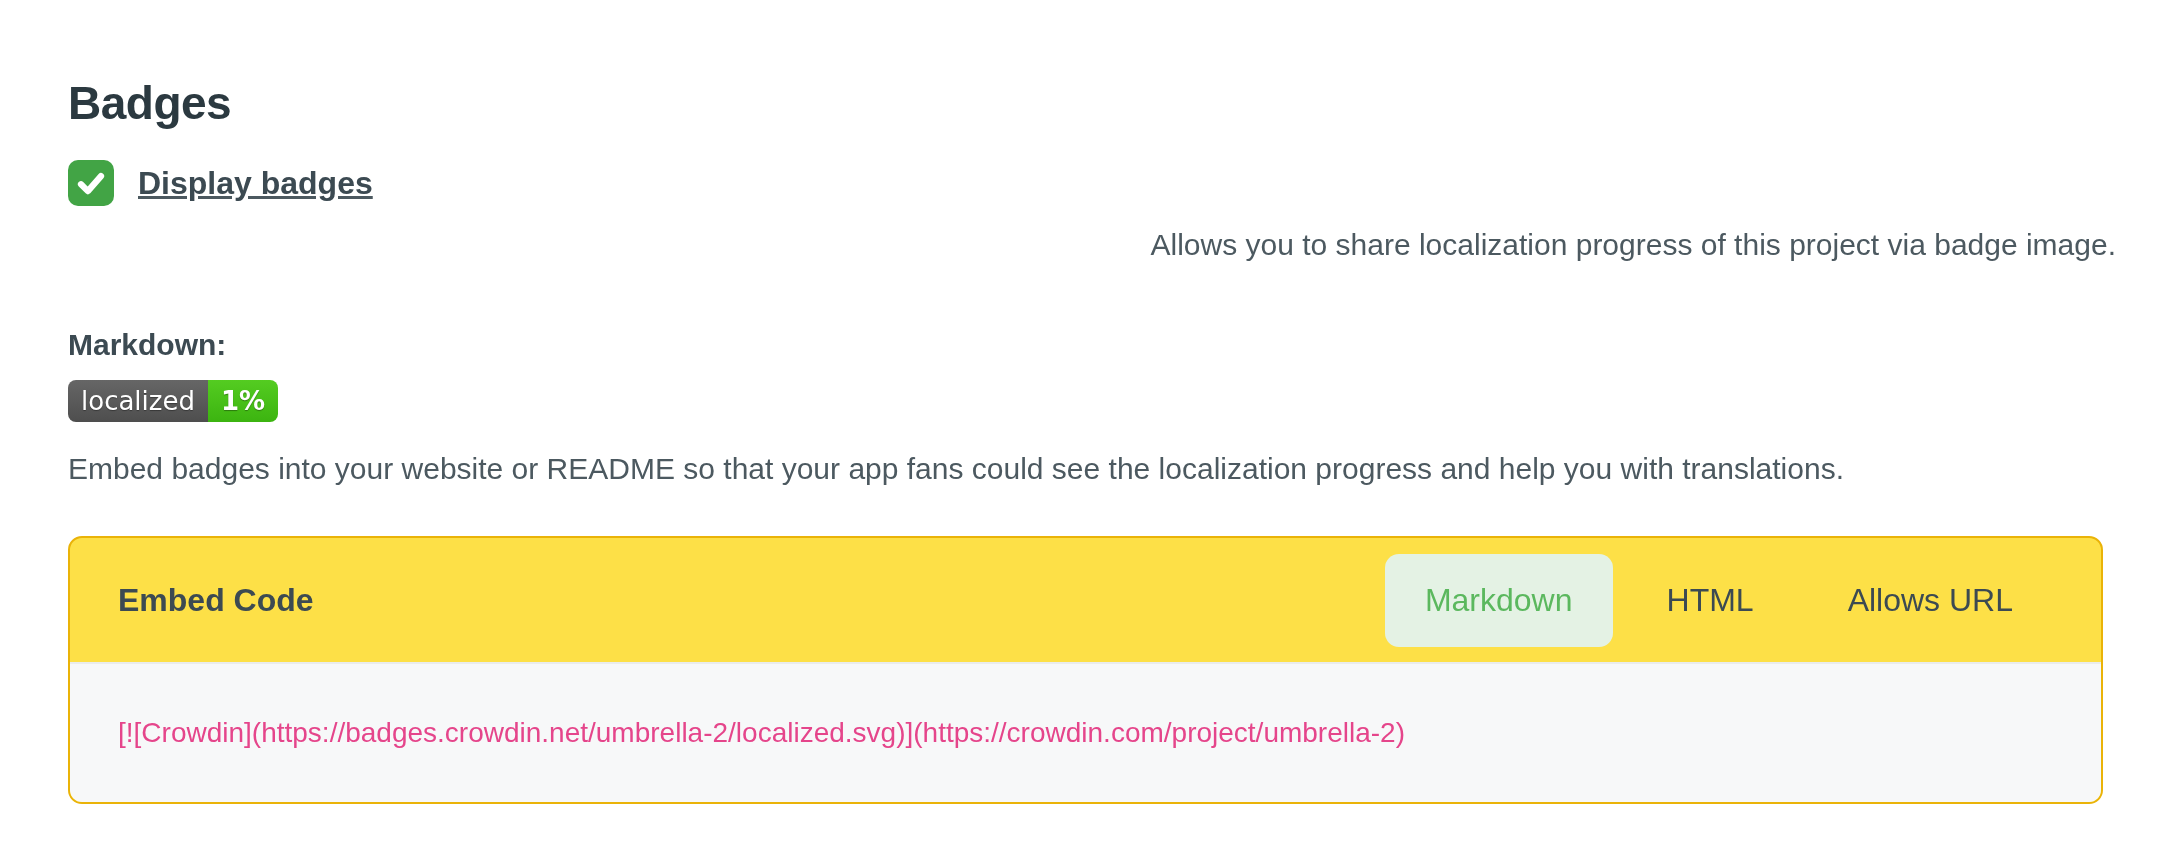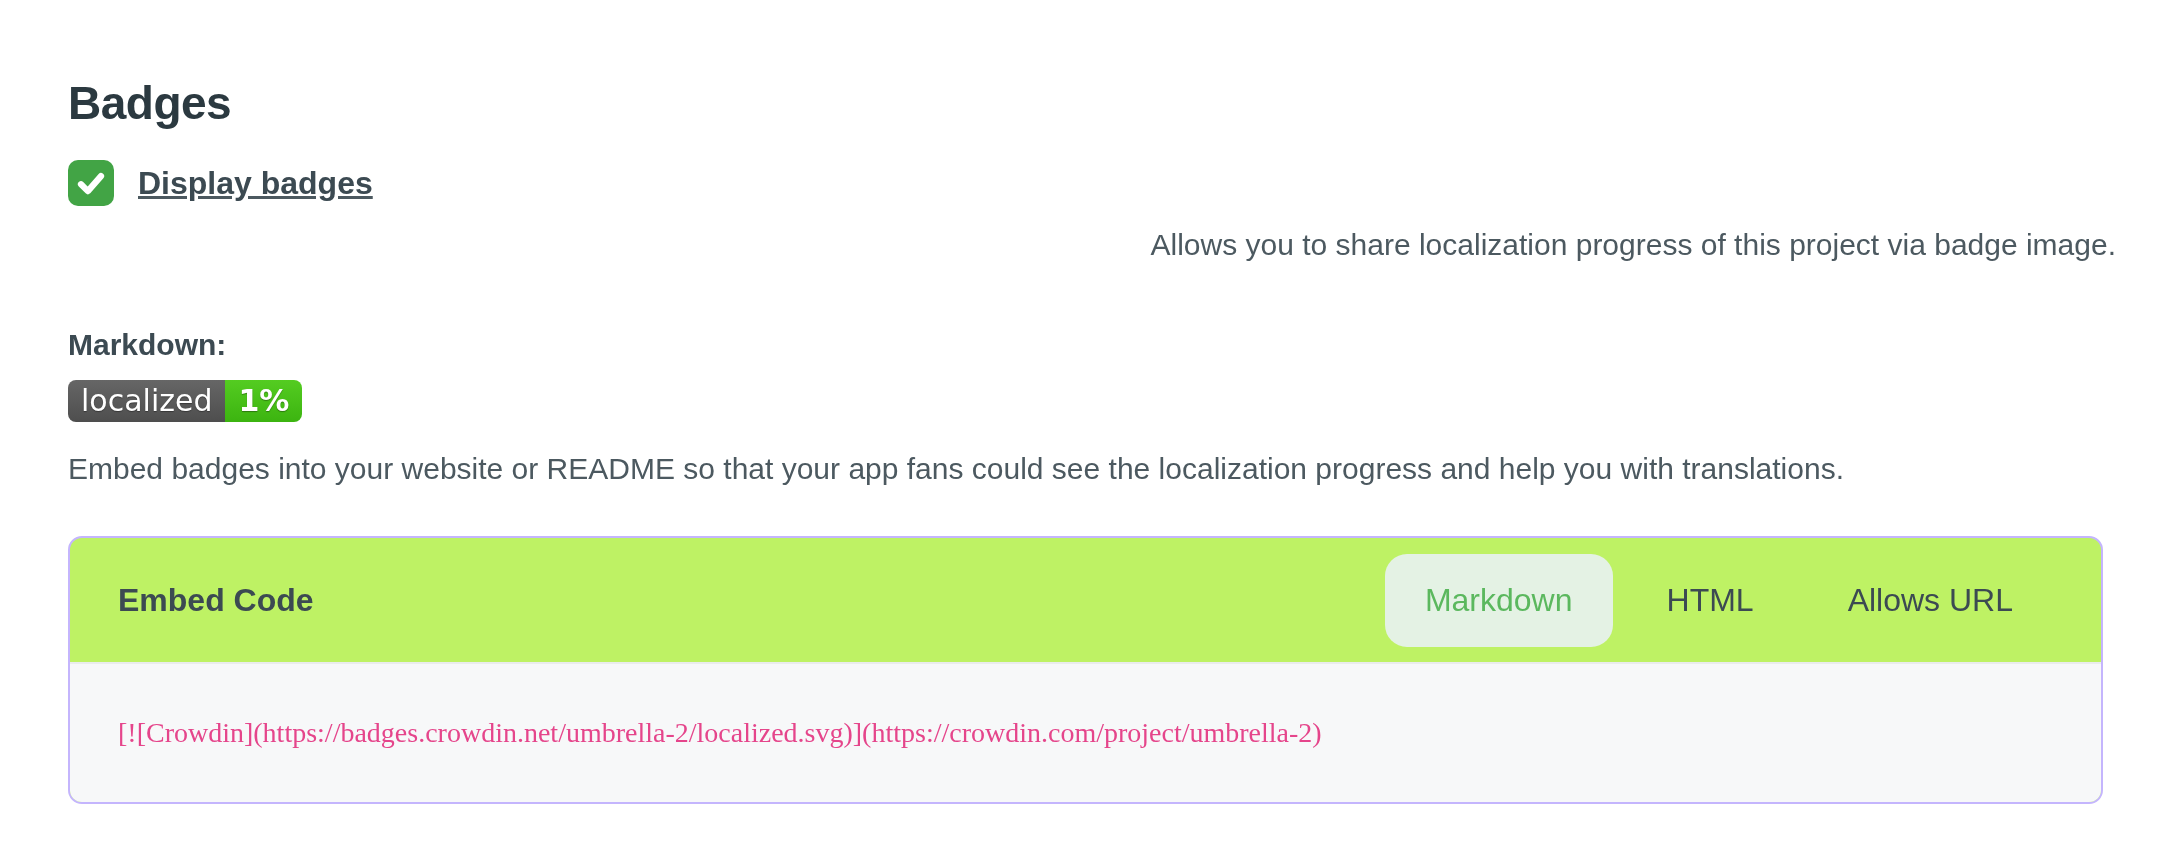--- a/index.html
+++ b/index.html
@@ -51,21 +51,21 @@
     font-weight: 700;
     color: #3c4a52;
   }
 
   .badge {
     margin-top: 18px;
     display: inline-flex;
     border-radius: 8px;
     overflow: hidden;
     font-family: "DejaVu Sans", sans-serif;
-    font-size: 30px;
+    font-size: 26px;
     line-height: 42px;
     height: 42px;
     color: #ffffff;
     text-shadow: 0 1px 1px rgba(0,0,0,0.35);
   }
   .badge-left {
     background: linear-gradient(to bottom, #666666, #4e4e4e);
     padding: 0 13px;
   }
   .badge-right {
@@ -76,23 +76,23 @@
 
   .embed-hint {
     margin-top: 30px;
     font-size: 30px;
     color: #4c5960;
   }
 
   .embed-panel {
     margin-top: 50px;
     width: 2035px;
-    border: 2px solid #c4b5fd;
+    border: 2px solid #eab308;
     border-radius: 14px;
-    background: #bef264;
+    background: #fde047;
     overflow: hidden;
   }
   .panel-header {
     height: 124px;
     display: flex;
     align-items: center;
     padding: 0 48px;
   }
   .panel-title {
     font-size: 32px;
@@ -102,41 +102,41 @@
   .tabs {
     margin-left: auto;
     display: flex;
     align-items: center;
     gap: 14px;
   }
   .tab {
     font-size: 32px;
     color: #3c4a52;
     padding: 28px 40px;
-    border-radius: 22px;
+    border-radius: 14px;
     cursor: pointer;
     white-space: nowrap;
   }
   .tab.active {
     background: #e4f2e4;
     color: #5bb85e;
   }
   .panel-divider {
     height: 0;
     border-top: 2px solid #eaeced;
   }
   .code-area {
     background: #f7f8f9;
     height: 138px;
     display: flex;
     align-items: center;
     padding: 0 48px;
   }
   .code-text {
-    font-family: Liberation Serif, serif;
+    font-family: Liberation Sans, sans-serif;
     font-size: 28px;
     color: #e5458b;
     white-space: nowrap;
   }
 </style>
 </head>
 <body>
 
 <div class="content">
 

